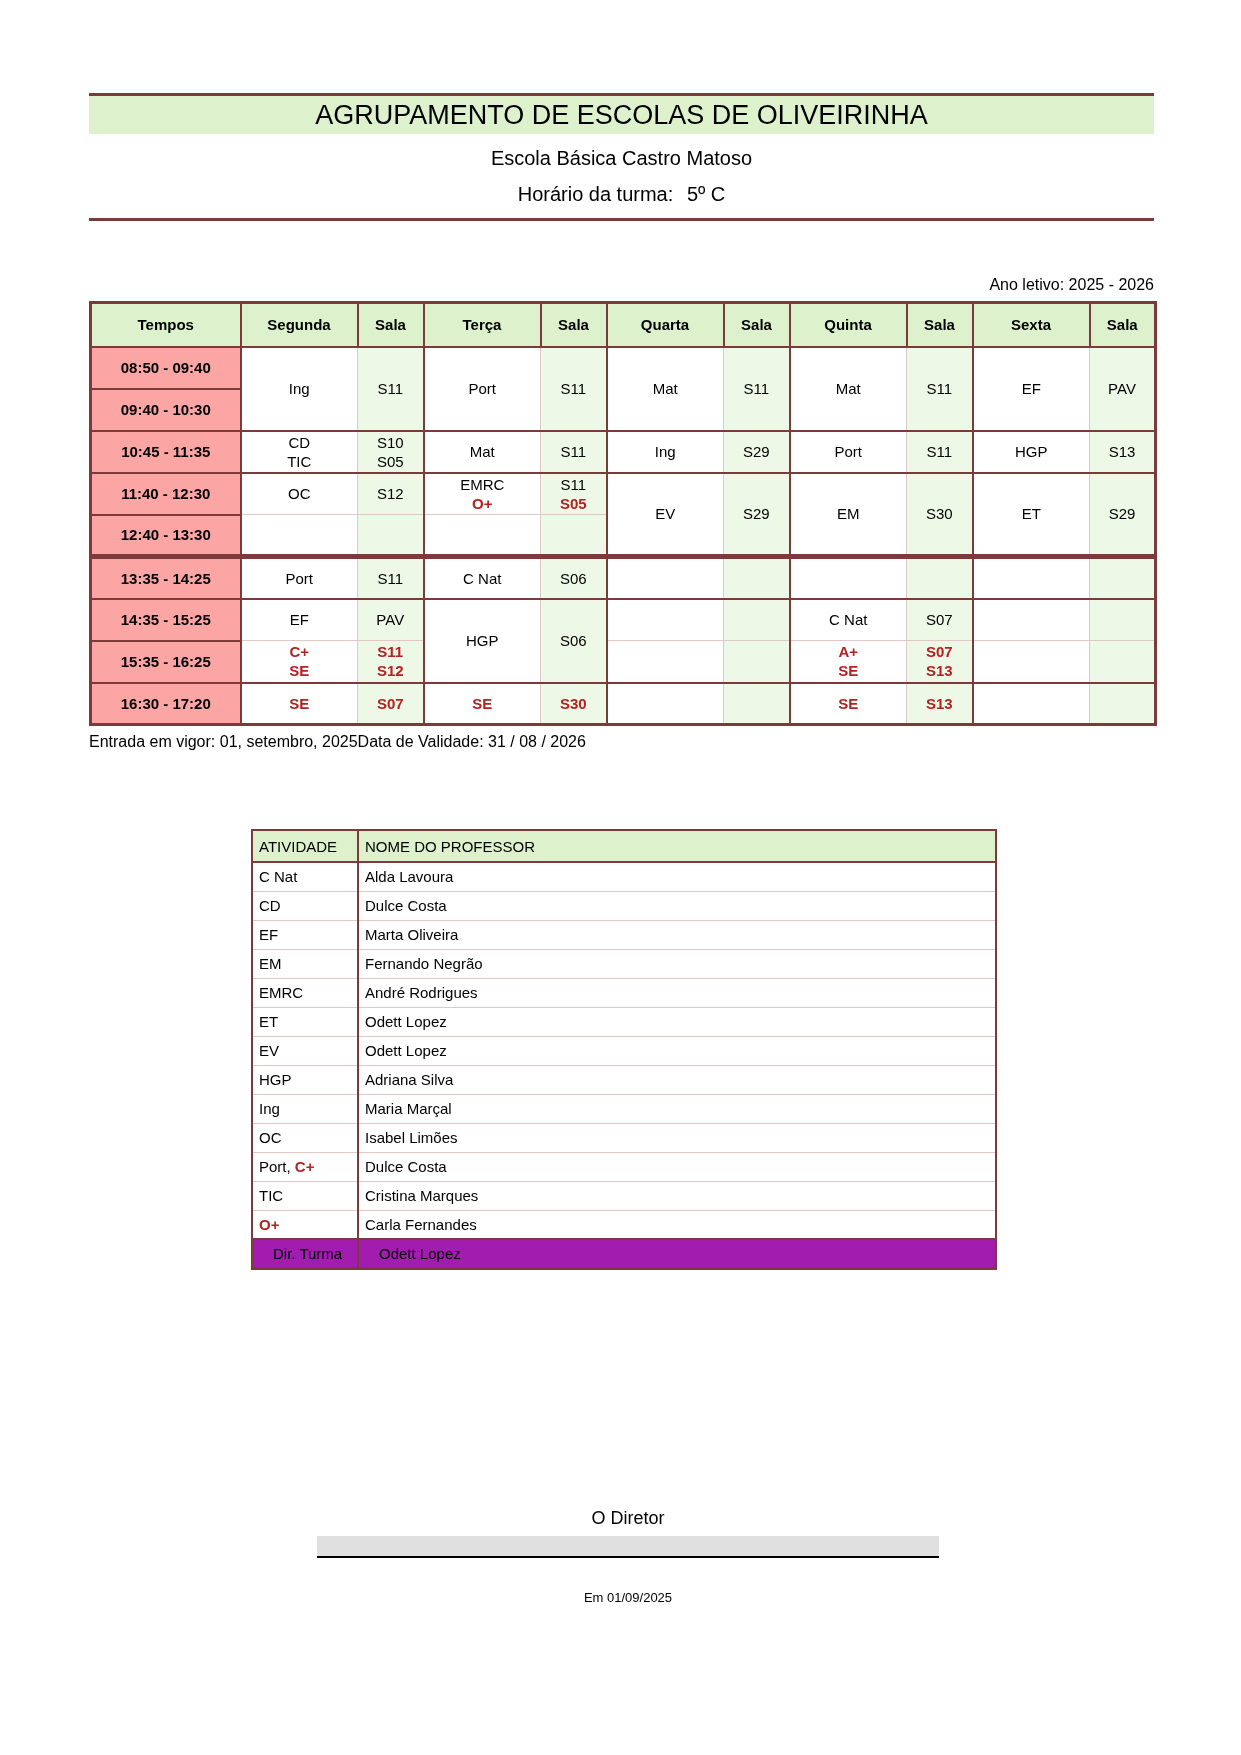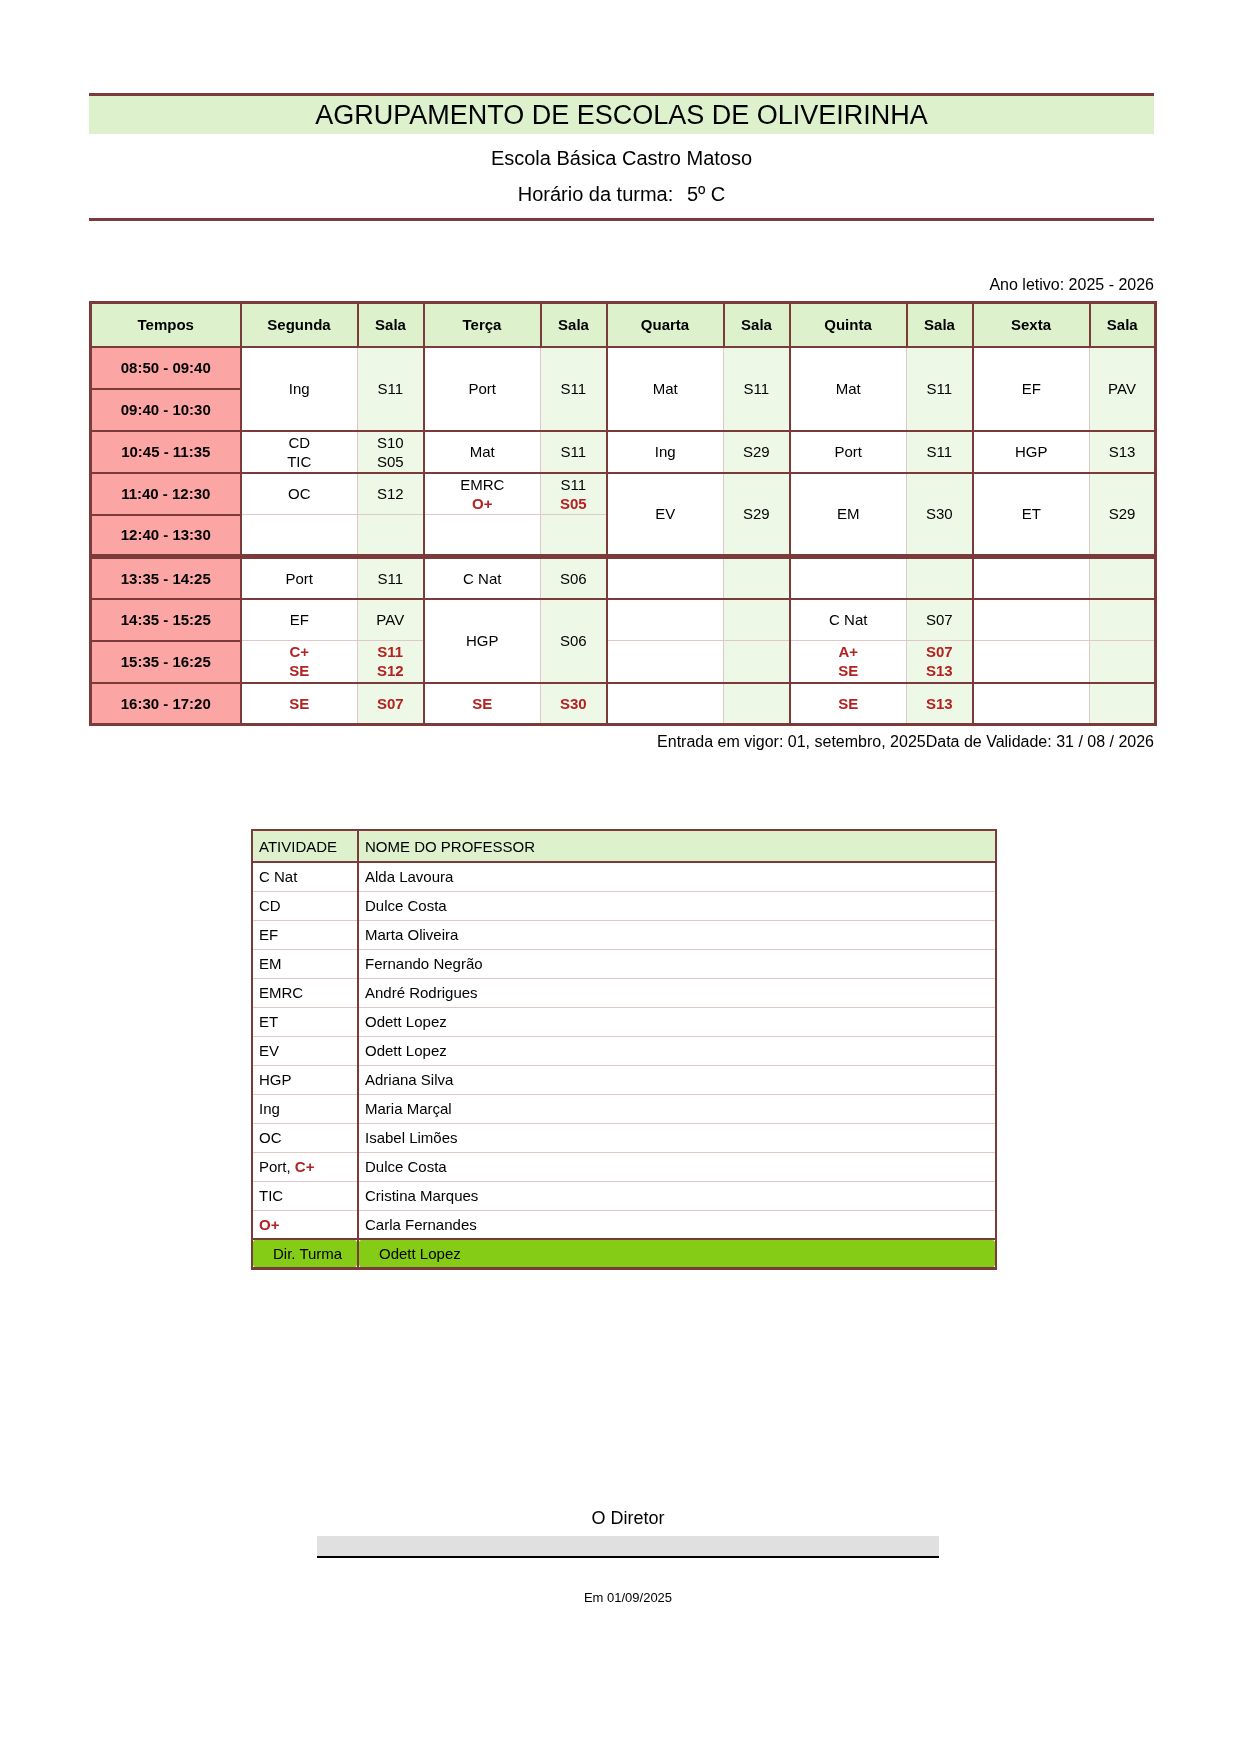--- a/index.html
+++ b/index.html
@@ -24,28 +24,28 @@
                    font-size:15px; line-height:19px; overflow:hidden; }
   .tt th { border:2px solid #7b3b3b; background:#ddf2cc; font-weight:bold; height:44px; }
   .tt td { height:42px; }
   .tt td.time { background:#fca5a5; font-weight:bold; border:2px solid #7b3b3b; }
   .tt td.day  { background:#ffffff; border-left:2px solid #7b3b3b; }
   .tt td.sala { background:#eef8e6; border-right:2px solid #7b3b3b; }
   .tt td.bb { border-bottom:2px solid #7b3b3b; }
   .tt td.bl { border-bottom:5px solid #7b3b3b; }
   .red { color:#b42121; font-weight:bold; }
 
-  .vigor-row { display:flex; justify-content:flex-end; font-size:16px; margin-top:7px; }
+  .vigor-row { display:flex; justify-content:flex-start; font-size:16px; margin-top:7px; }
 
   table.teachers { border-collapse:collapse; margin:78px 0 0 162px; width:746px; border:2px solid #7b3b3b; border-bottom-width:3px; }
-  .teachers th, .teachers td { text-align:left; font-size:15px; padding:4px 6px; height:29px; vertical-align:middle;border-radius:6px; }
+  .teachers th, .teachers td { text-align:left; font-size:15px; padding:4px 6px; height:29px; vertical-align:middle; }
   .teachers th { background:#ddf2cc; font-weight:normal; border:2px solid #7b3b3b; height:32px; }
   .teachers td { border:1px solid #dfc8c6; }
   .teachers td.actcol { border-right:2px solid #7b3b3b; width:106px; }
-  .teachers tr.last td { background:#84cc16; border-top:2px solid #7b3b3b; border-bottom:2px solid #7b3b3b;padding-left:20px; }
+  .teachers tr.last td { background:#a21caf; border-top:2px solid #7b3b3b; border-bottom:2px solid #7b3b3b;padding-left:20px; }
 
   .sig-block { margin-top:238px; margin-left:228px; width:622px; text-align:center; }
   .director-label { font-size:18px; }
   .sig-bar { height:22px; background:#e0e0e0; border-bottom:2px solid #000; margin-top:7px; }
   .director-name { font-size:14px; letter-spacing:0.32em; word-spacing:0.9em; margin-top:8px; }
   .doc-date { font-size:13px; margin-top:32px; }
 </style>
 </head>
 <body>
 

